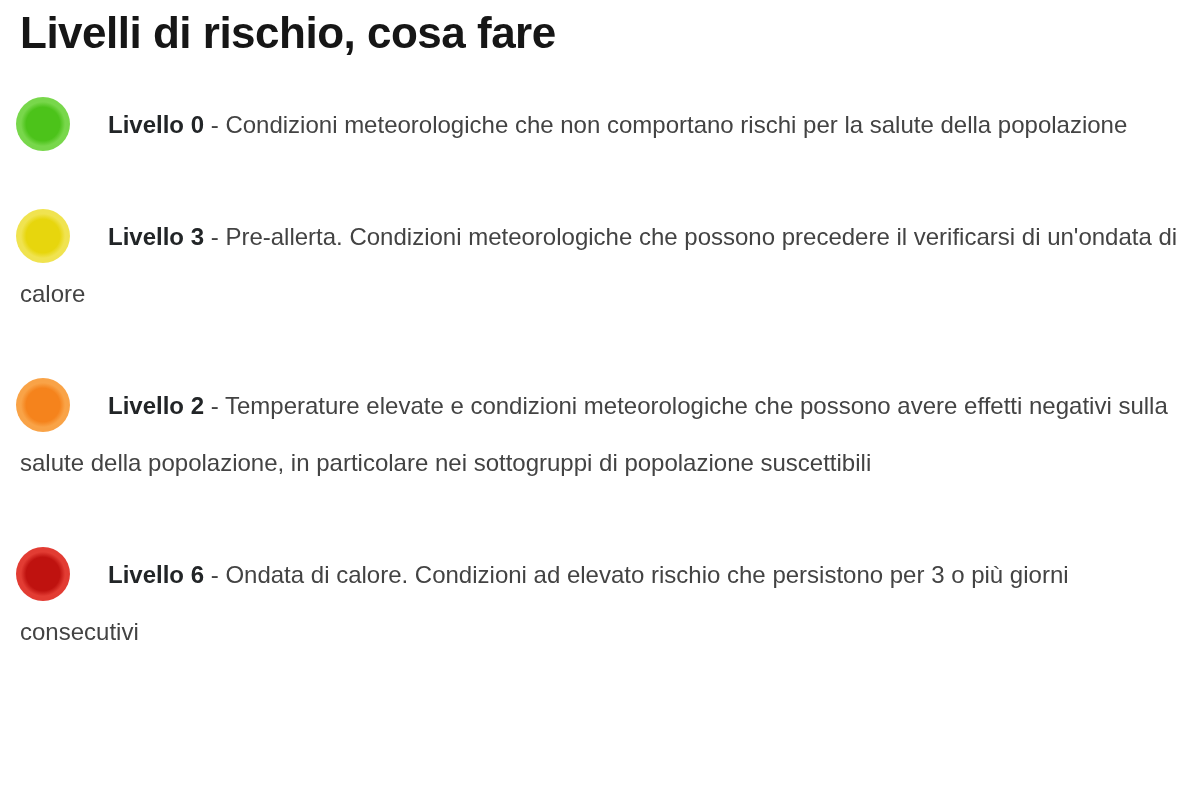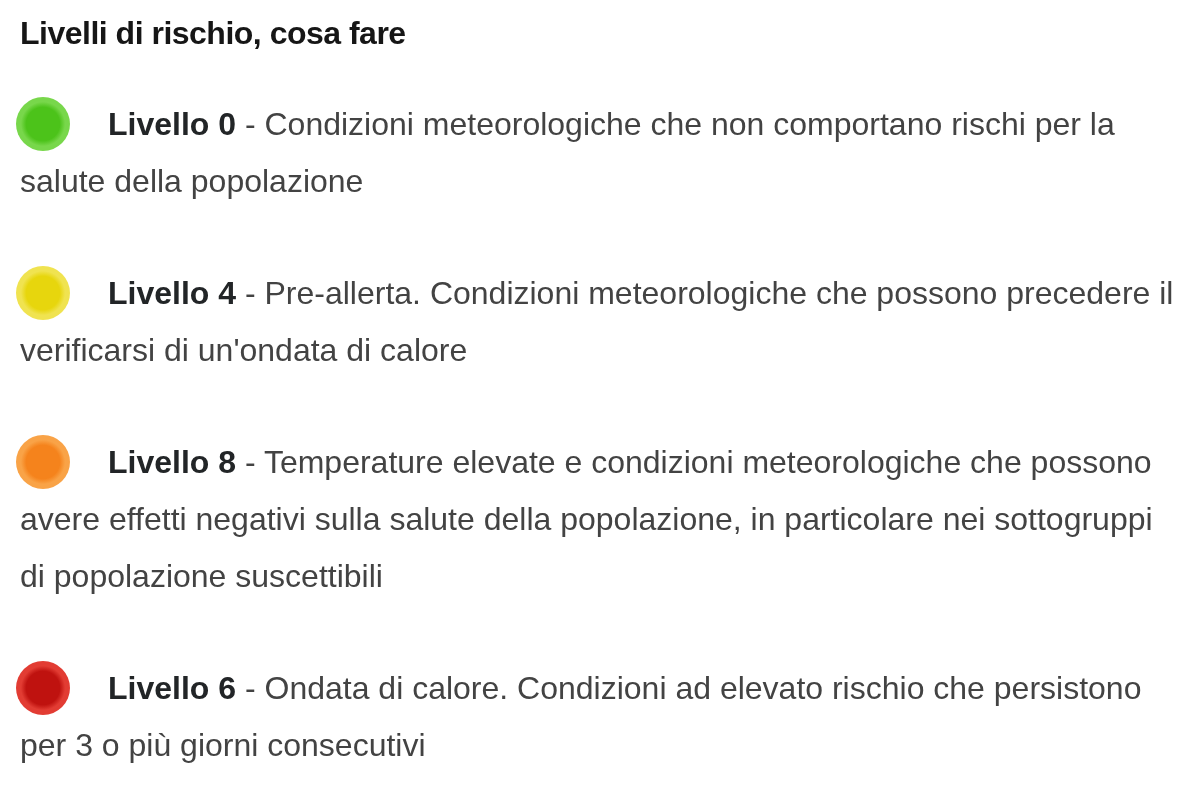--- a/index.html
+++ b/index.html
@@ -12,29 +12,29 @@
     height: 797px;
     overflow: hidden;
     font-family: "Liberation Sans", sans-serif;
   }
   .content {
     padding: 8px 20px 0 20px;
     width: 1160px;
   }
   h1.page-title {
     margin: 0 0 38px 0;
-    font-size: 32px;
+    font-size: 44px;
     line-height: 50px;
     font-weight: bold;
     color: #161616;
     letter-spacing: -0.5px;
   }
   p.level {
     margin: 0 0 55px 0;
-    font-size: 32px;
+    font-size: 24px;
     line-height: 57px;
     font-weight: normal;
     color: #434343;
   }
   p.level:last-child {
     margin-bottom: 0;
   }
   p.level strong {
     font-weight: bold;
     color: #222527;
@@ -54,27 +54,27 @@
 <div class="content">
   <h1 class="page-title">Livelli di rischio, cosa fare</h1>
 
   <p class="level">
     <span class="dot" style="background: radial-gradient(circle, rgb(76, 195, 26) 0px, rgb(76, 195, 26) 44%, rgb(120, 215, 75) 58%, rgb(120, 215, 75) 72%, transparent 90%);"></span><strong>Livello 0</strong>
     <span>-</span>
     <span>Condizioni meteorologiche che non comportano rischi per la salute della popolazione</span>
   </p>
 
   <p class="level">
-    <span class="dot" style="background: radial-gradient(circle, rgb(231, 214, 13) 0px, rgb(231, 214, 13) 44%, rgb(240, 227, 80) 58%, rgb(240, 227, 80) 72%, transparent 90%);"></span><strong>Livello 4</strong>
+    <span class="dot" style="background: radial-gradient(circle, rgb(231, 214, 13) 0px, rgb(231, 214, 13) 44%, rgb(240, 227, 80) 58%, rgb(240, 227, 80) 72%, transparent 90%);"></span><strong>Livello 3</strong>
     <span>-</span>
     <span>Pre-allerta. Condizioni meteorologiche che possono precedere il verificarsi di un'ondata di calore</span>
   </p>
 
   <p class="level">
-    <span class="dot" style="background: radial-gradient(circle, rgb(245, 131, 28) 0px, rgb(245, 131, 28) 44%, rgb(249, 163, 71) 58%, rgb(249, 163, 71) 72%, transparent 90%);"></span><strong>Livello 8</strong>
+    <span class="dot" style="background: radial-gradient(circle, rgb(245, 131, 28) 0px, rgb(245, 131, 28) 44%, rgb(249, 163, 71) 58%, rgb(249, 163, 71) 72%, transparent 90%);"></span><strong>Livello 2</strong>
     <span>-</span>
     <span>Temperature elevate e condizioni meteorologiche che possono avere effetti negativi sulla salute della popolazione, in particolare nei sottogruppi di popolazione suscettibili</span>
   </p>
 
   <p class="level">
     <span class="dot" style="background: radial-gradient(circle, rgb(191, 18, 15) 0px, rgb(191, 18, 15) 44%, rgb(226, 60, 51) 58%, rgb(226, 60, 51) 72%, transparent 90%);"></span><strong>Livello 6</strong>
     <span>-</span>
     <span>Ondata di calore. Condizioni ad elevato rischio che persistono per 3 o più giorni consecutivi</span>
   </p>
 </div>

